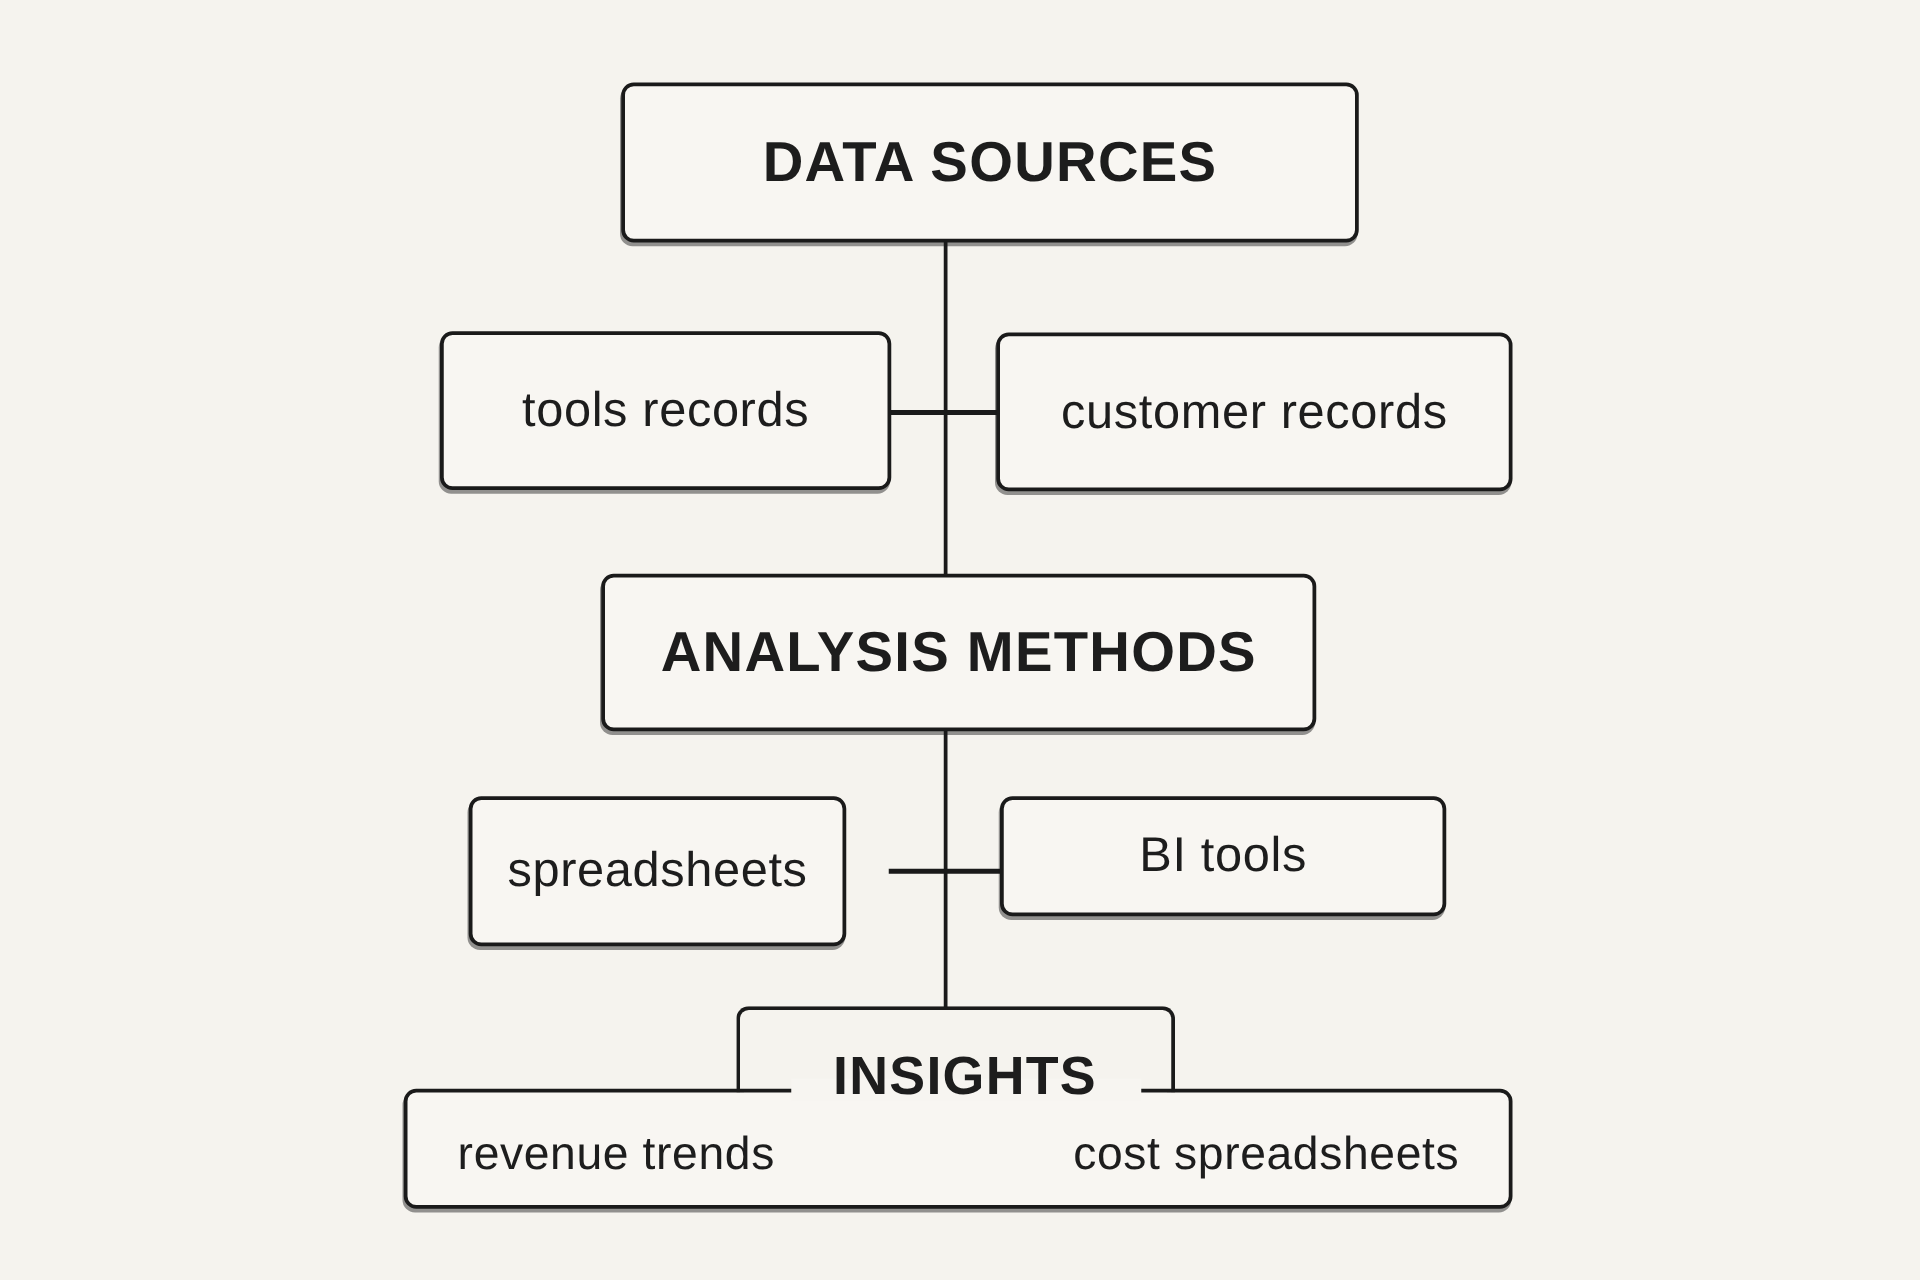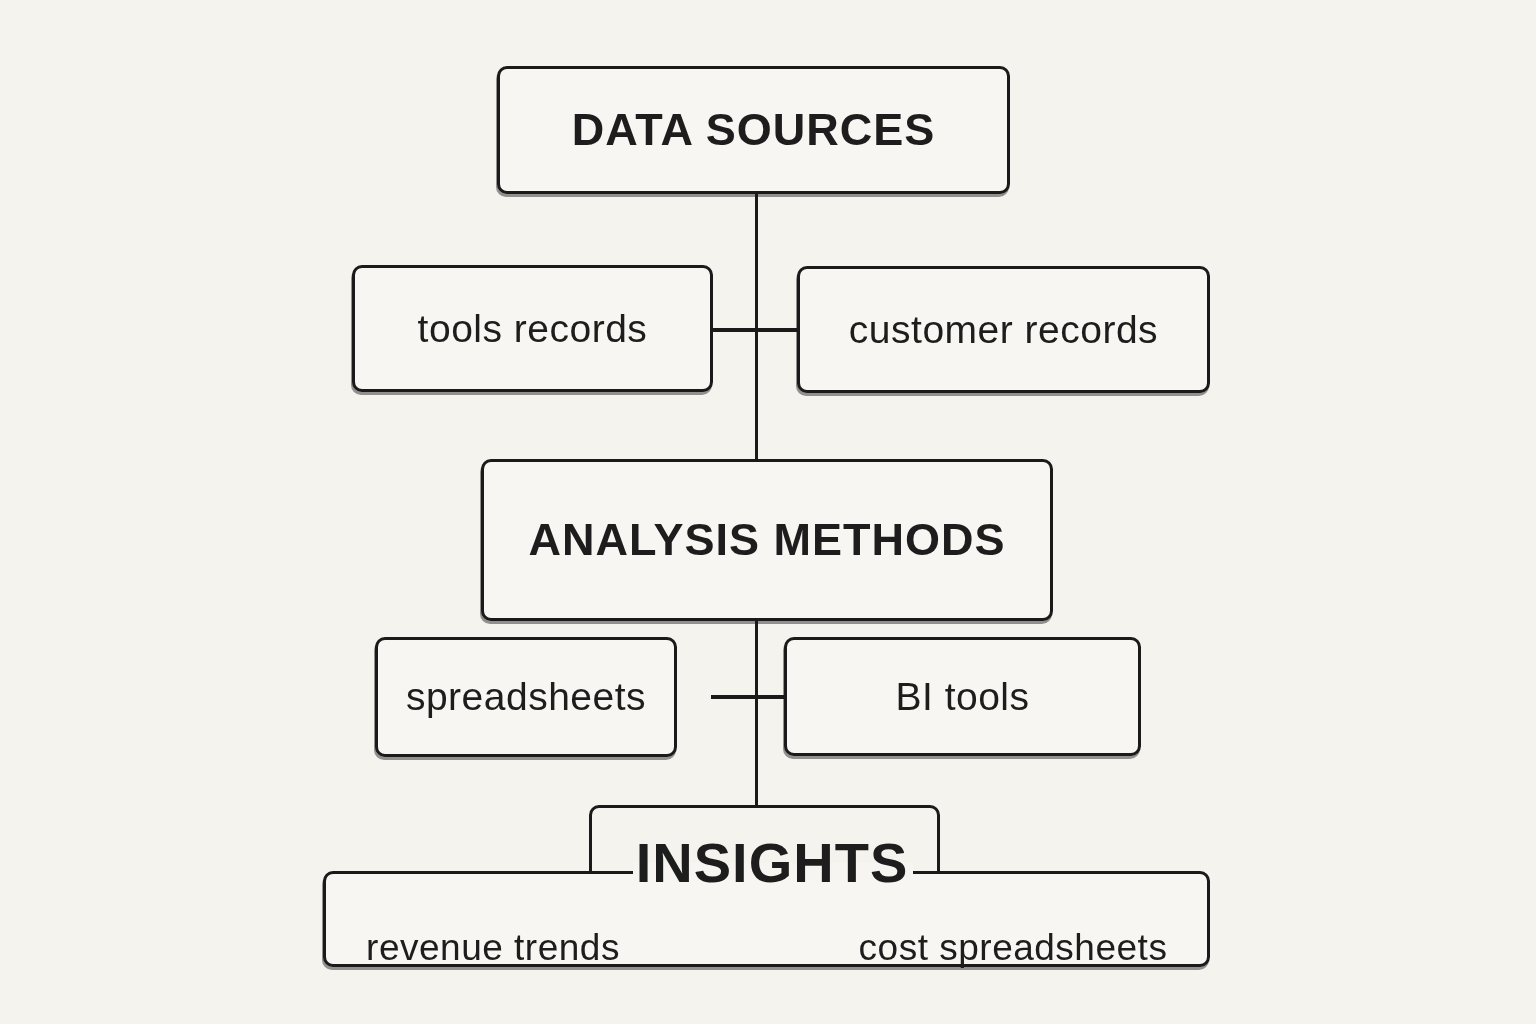--- a/index.html
+++ b/index.html
@@ -36,26 +36,26 @@
     font-size: 45px;
     font-weight: 700;
     letter-spacing: 1px;
   }
   .child-node .label {
     font-size: 39px;
     font-weight: 400;
     letter-spacing: 0.5px;
   }
   
-  #node-data-sources      { left: 497px; top: 66px;  width: 513px; height: 128px; }
+  #node-data-sources      { left: 497px; top: 66px;  width: 590px; height: 128px; }
   #node-sales-records     { left: 352px; top: 265px; width: 361px; height: 127px; }
   #node-customer-feedback { left: 797px; top: 266px; width: 413px; height: 127px; }
-  #node-analysis-methods  { left: 481px; top: 459px; width: 572px; height: 162px; }
+  #node-analysis-methods  { left: 481px; top: 459px; width: 572px; height: 126px; }
   #node-spreadsheets      { left: 375px; top: 637px; width: 302px; height: 120px; }
-  #node-bi-tools          { left: 784px; top: 637px; width: 357px; height: 119px; }
+  #node-bi-tools          { left: 800px; top: 637px; width: 357px; height: 96px; }
 
   
   #node-insights-header {
     left: 589px; top: 805px; width: 351px; height: 69px;
     border-bottom: none;
     border-radius: 10px 10px 0 0;
     background: transparent;
     box-shadow: none;
   }
   
@@ -65,33 +65,32 @@
   
   #insights-border-gap {
     position: absolute;
     left: 633px; top: 863px; width: 280px; height: 18px;
     background: #f7f5f1;
   }
   #insights-label {
     position: absolute;
     left: 772px; top: 862px;
     transform: translate(-50%, -50%);
-    font-size: 56px;
+    font-size: 43px;
     font-weight: 700;
     letter-spacing: 1px;
     white-space: nowrap;
   }
   .wide-label {
     position: absolute;
     transform: translate(-50%, -50%);
     font-size: 37px;
     font-weight: 400;
     letter-spacing: 0.5px;
     white-space: nowrap;
-    margin-top: 25px;
   }
   #label-revenue-trends  { left: 493px;  top: 923px; }
   #label-cost-optimimation { left: 1013px; top: 923px; }
 
   
   .connector {
     position: absolute;
     background: #1a1a1a;
   }
   #edge-sources-to-analysis   { left: 755px; top: 193px; width: 3px;  height: 267px; }

